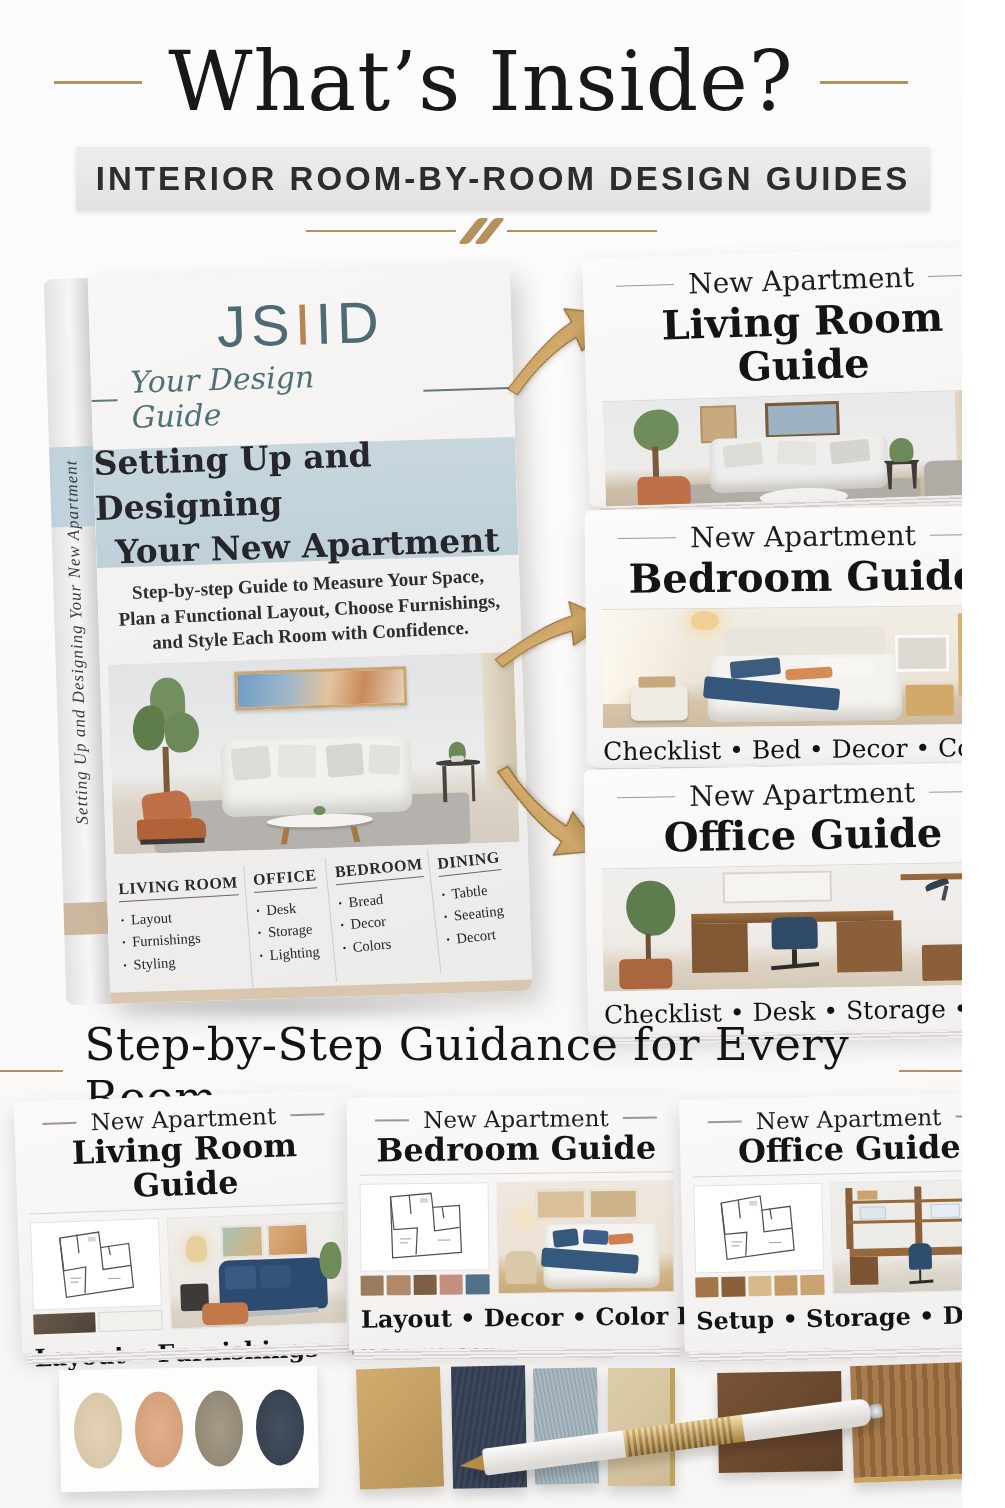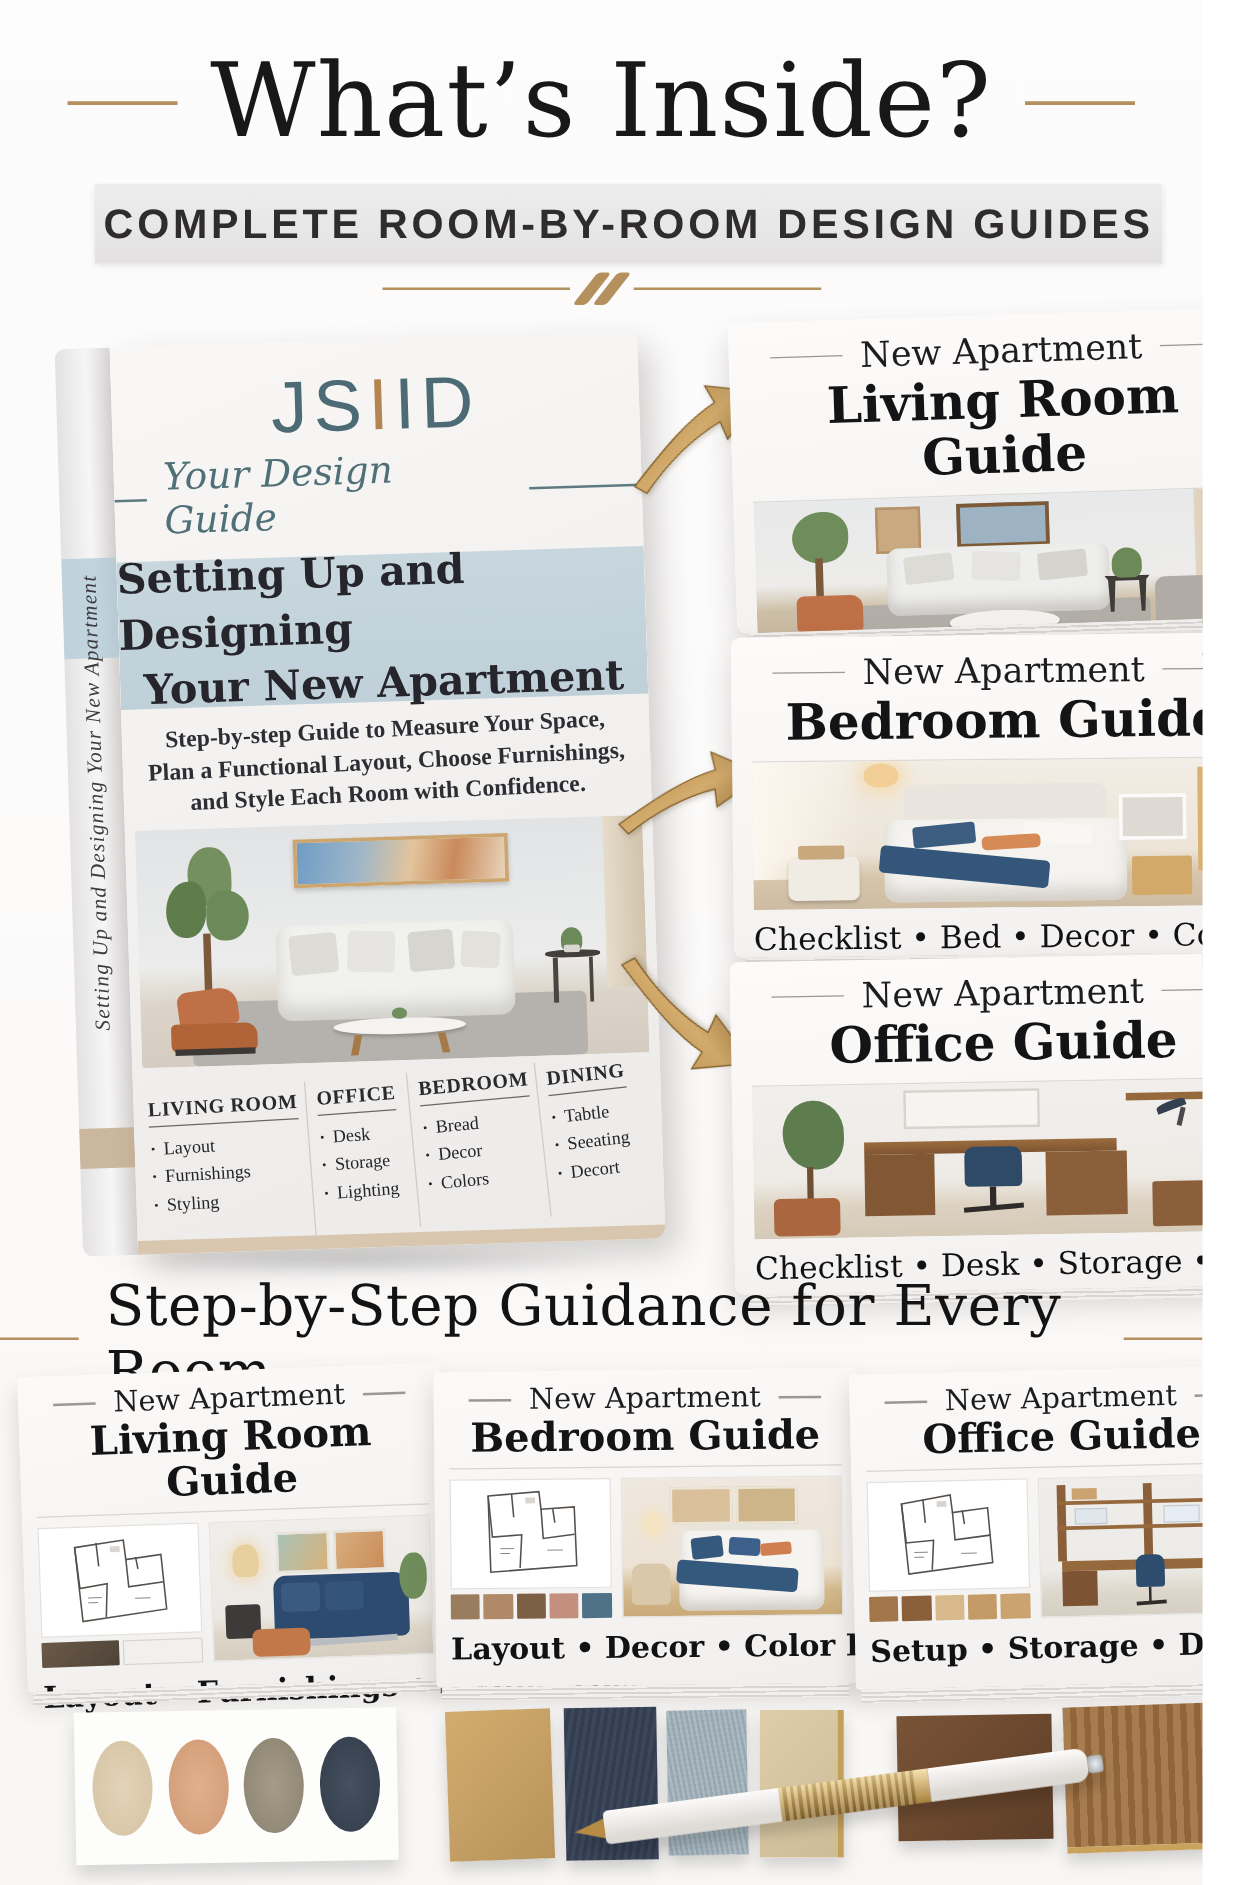--- a/index.html
+++ b/index.html
@@ -110,21 +110,21 @@
 <body>
 
 <div class="canvas">
 
   <div class="title-row">
     <span class="gold-dash"></span>
     <span class="h1">What’s Inside?</span>
     <span class="gold-dash"></span>
   </div>
   <div class="banner">
-    <span class="banner-text">COMPLETE ROOM-BY-ROOM DESIGN GUIDES</span>
+    <span class="banner-text">INTERIOR ROOM-BY-ROOM DESIGN GUIDES</span>
   </div>
   <div class="divider">
     <span class="div-line"></span>
     <span class="emblem">
         <i></i>
         <i></i>
       </span>
     <span class="div-line"></span>
   </div>
 

